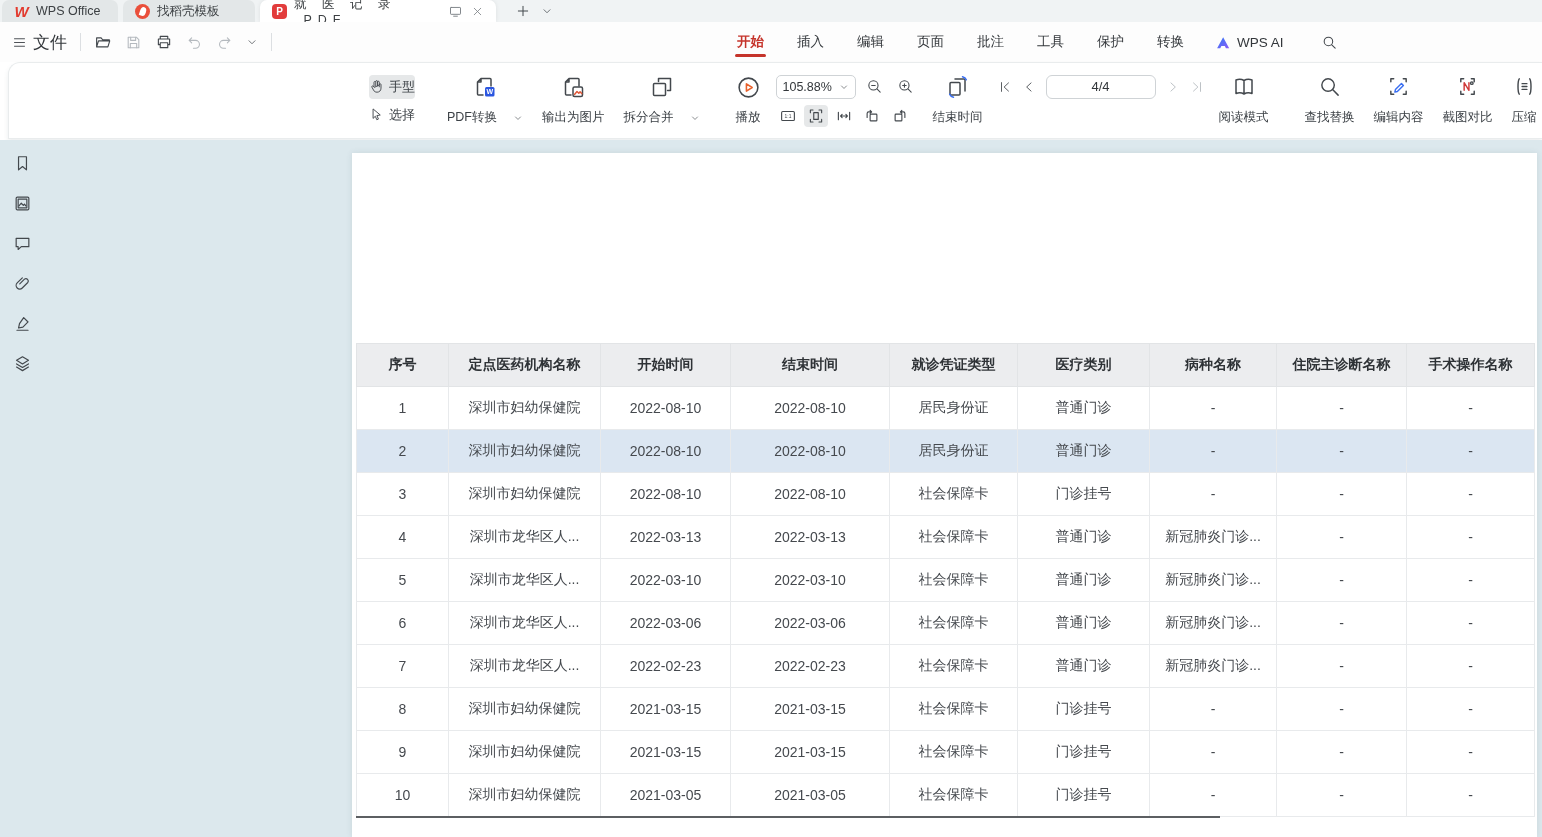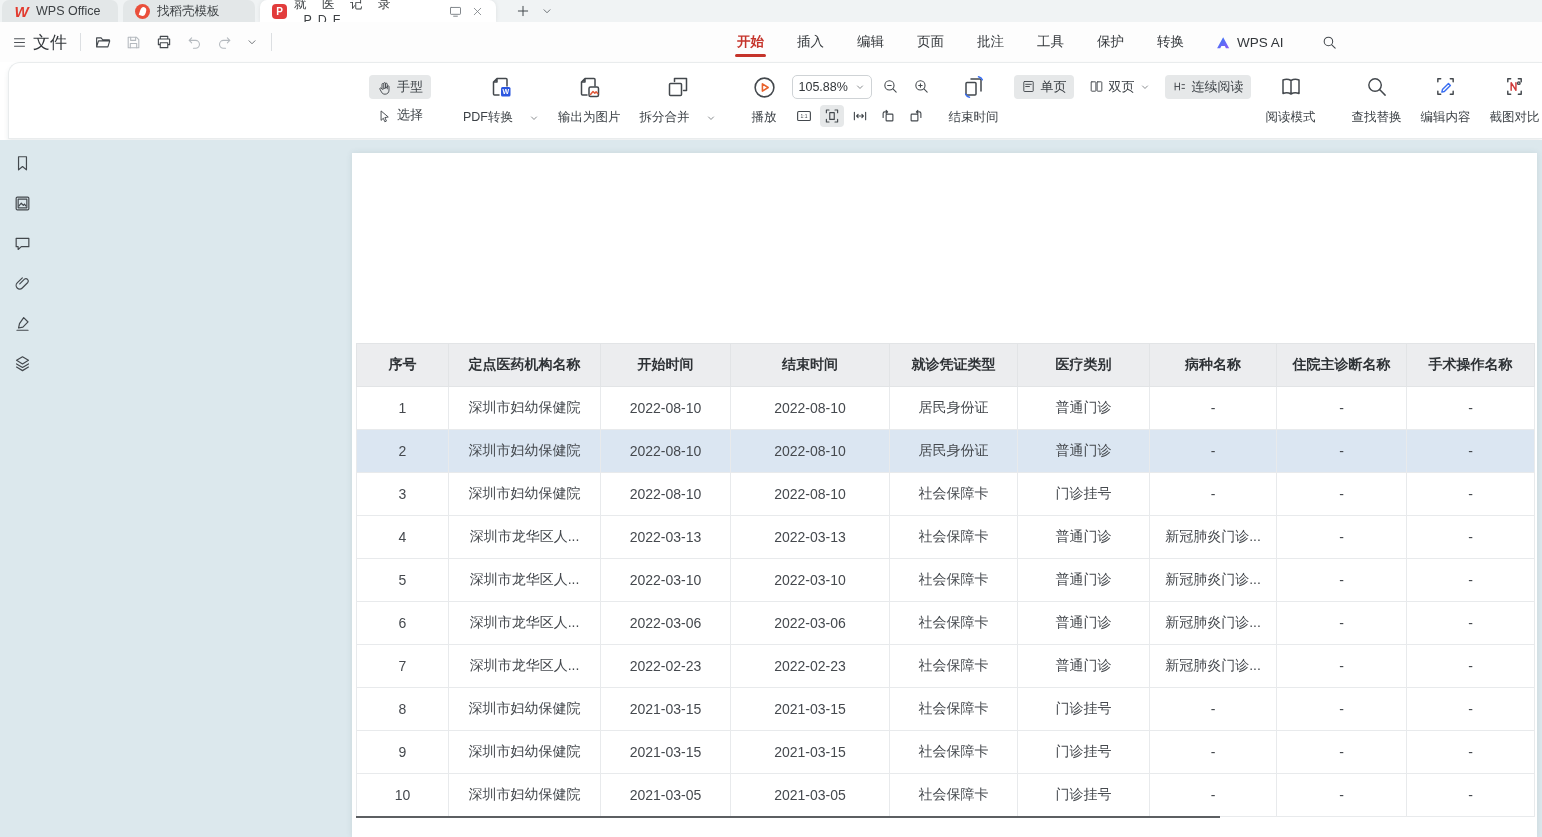--- a/index.html
+++ b/index.html
@@ -37,21 +37,21 @@
   .menu-item.active::after { content:""; position:absolute; left:0; right:0; bottom:4px; height:3px; background:#c5342b; border-radius:2px; }
   .wpsai { display:flex; align-items:center; gap:5px; font-size:13.5px; color:#33373b; background:none; border:none; }
   .mb-search { background:none; border:none; margin-left:8px; display:flex; }
 
   
   .toolbar-card { position:absolute; left:8px; top:62px; right:0; height:77px; background:#fff;
     border:1px solid #e9eced; border-right:none; border-radius:12px 0 0 0; box-shadow:0 3px 5px rgba(70,90,100,.10); }
   .tb-content { position:absolute; left:360px; top:8px; bottom:8px; right:4px; display:flex; align-items:center; gap:11px; white-space:nowrap; }
   .vdiv { width:1px; align-self:stretch; background:#e6e9ea; margin:0 3px; }
   .tb-col2 { display:flex; flex-direction:column; justify-content:space-between; height:56px; padding:2px 0; }
-  .tb-mini { display:flex; align-items:flex-end; gap:5px; font-size:13px; color:#3c4146; background:none; border:none; padding:3px 8px; border-radius:4px; }
+  .tb-mini { display:flex; align-items:center; gap:5px; font-size:13px; color:#3c4146; background:none; border:none; padding:3px 0; border-radius:4px; }
   .tb-mini.on { background:#e6e8e9; }
   .tb-big { display:flex; flex-direction:column; align-items:center; justify-content:space-between; height:57px;
             font-size:12.5px; color:#3c4146; background:none; border:none; padding:3px 4px; gap:3px; }
   .tb-big .lblrow { display:flex; align-items:center; gap:16px; }
   .row { display:flex; align-items:center; gap:7px; }
   .zoombox { display:flex; align-items:center; justify-content:space-between; width:80px; height:24px;
              border:1px solid #cfd3d6; border-radius:5px; padding:0 6px; font-size:12.5px; color:#33373b; background:#fff; }
   .sq { width:24px; height:22px; display:flex; align-items:center; justify-content:center; background:none; border:none; border-radius:4px; }
   .sq.on { background:#e6e8e9; }
   .pageinput { width:110px; height:24px; border:1px solid #cfd3d6; border-radius:6px; text-align:center; font-size:13px; color:#33373b; }
@@ -317,43 +317,41 @@
       <button class="tb-big">
         <svg class="ic" width="24" height="24" viewBox="0 0 24 24">
           <rect x="4" y="7.5" width="10" height="12.5" rx="1"></rect>
             <path d="M9 4h9a1 1 0 0 1 1 1v11"></path>
           <path d="M16.5 1.8c2 .4 3.2 1.4 3.8 3M7.5 22.2c-2-.4-3.2-1.4-3.8-3" style="stroke:#3a6ff2"></path>
         </svg>
         <span>结束时间</span>
       </button>
 
       <div class="tb-col2">
-        <div class="row" style="gap:8px">
-          <button class="pill on">
-            <svg class="ic" width="15" height="15" viewBox="0 0 24 24">
-                <rect x="4.5" y="4" width="15" height="16" rx="1"></rect>
-                <path d="M7.5 8.5h9M7.5 12h6"></path>
-              </svg>
-            <span>单页</span>
-          </button>
-          <button class="pill">
-            <svg class="ic" width="15" height="15" viewBox="0 0 24 24">
-                <rect x="3.5" y="4.5" width="7.5" height="15" rx="1"></rect>
-                <rect x="13" y="4.5" width="7.5" height="15" rx="1"></rect>
-              </svg>
-            <span>双页</span>
-            <svg class="ic" width="10" height="10" viewBox="0 0 24 24">
-                <path d="M6 9.5l6 6 6-6"></path>
-              </svg>
-          </button>
-          <button class="pill on">
-            <svg class="ic" width="15" height="15" viewBox="0 0 24 24">
-                <path d="M5 6.5v11M12 6.5v11M5 12h7M16 9h4M16 15h4"></path>
-              </svg>
-            <span>连续阅读</span>
+        <div class="row" style="gap:10px">
+          <button class="navbtn">
+            <svg class="ic" width="14" height="14" viewBox="0 0 24 24">
+                <path d="M6 4.5v15M18 5l-7.5 7L18 19"></path>
+              </svg>
+          </button>
+          <button class="navbtn">
+            <svg class="ic" width="14" height="14" viewBox="0 0 24 24">
+                <path d="M15.5 5 8 12l7.5 7"></path>
+              </svg>
+          </button>
+          <input class="pageinput" value="4/4" style="">
+          <button class="navbtn">
+            <svg class="ic dim" width="14" height="14" viewBox="0 0 24 24">
+                <path d="M8.5 5l7.5 7-7.5 7"></path>
+              </svg>
+          </button>
+          <button class="navbtn">
+            <svg class="ic dim" width="14" height="14" viewBox="0 0 24 24">
+                <path d="M18 4.5v15M6 5l7.5 7L6 19"></path>
+              </svg>
           </button>
         </div>
       </div>
 
       <button class="tb-big">
         <svg class="ic" width="24" height="24" viewBox="0 0 24 24">
           <path d="M12 5.5C9.5 4 6.5 4 4 5v13.5c2.5-1 5.5-1 8 .5 2.5-1.5 5.5-1.5 8-.5V5c-2.5-1-5.5-1-8 .5zM12 5.5V19"></path>
         </svg>
         <span>阅读模式</span>
       </button>

